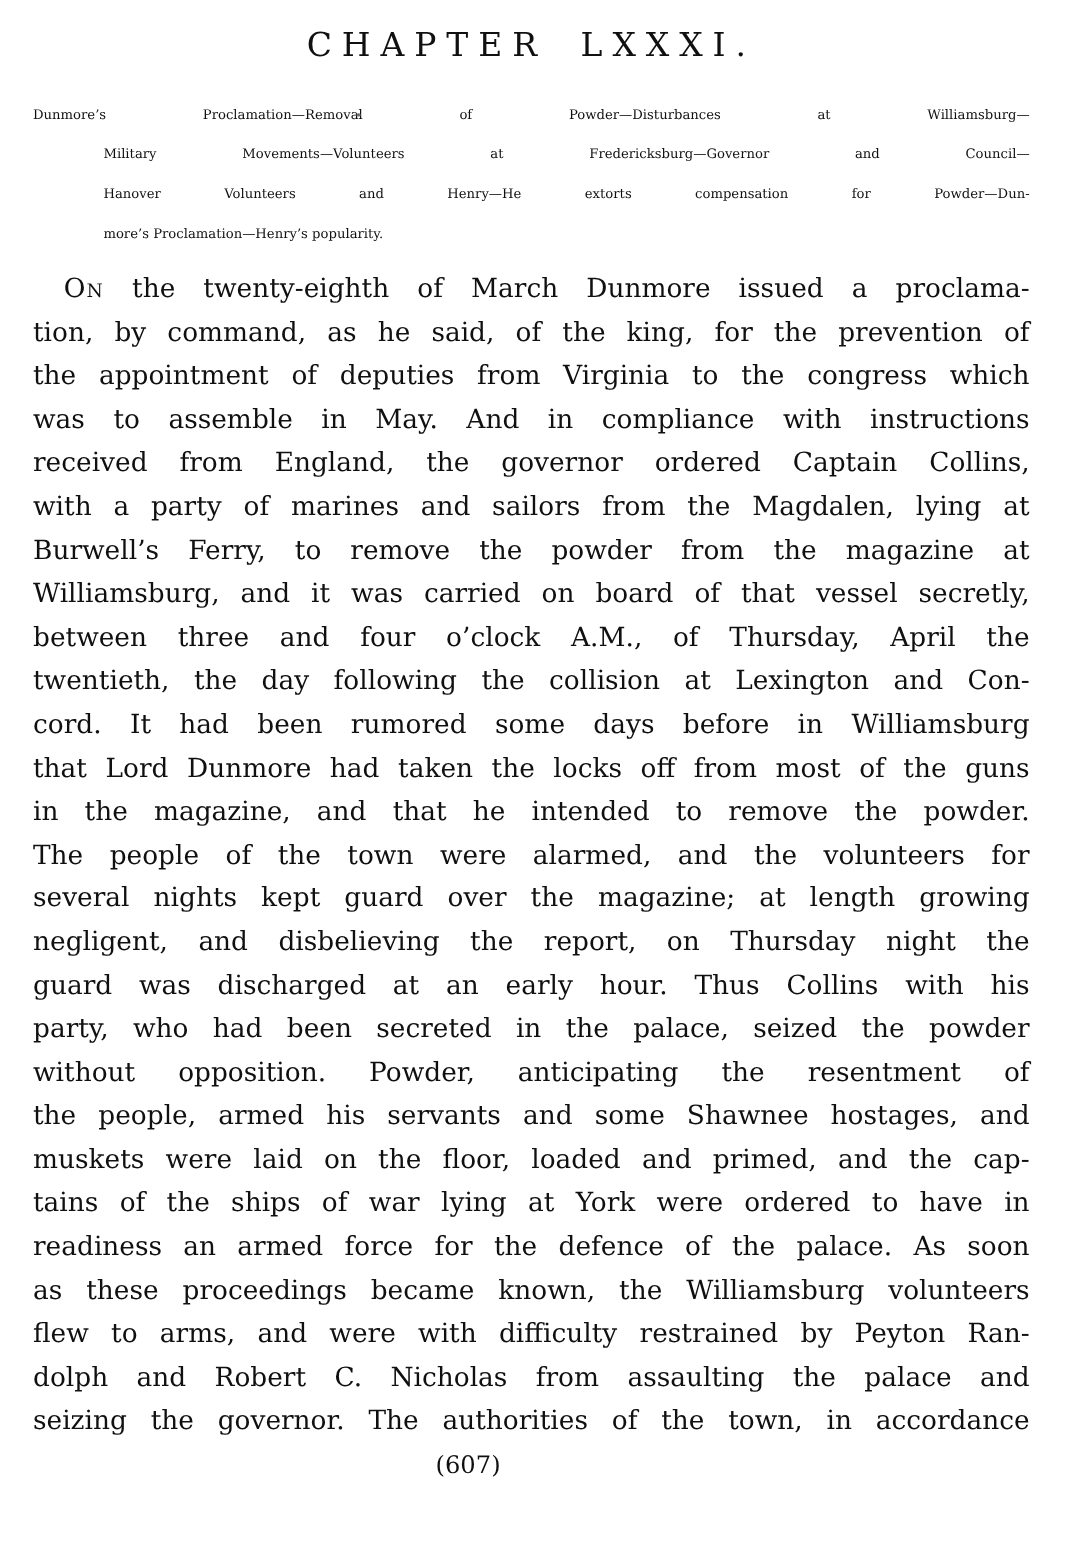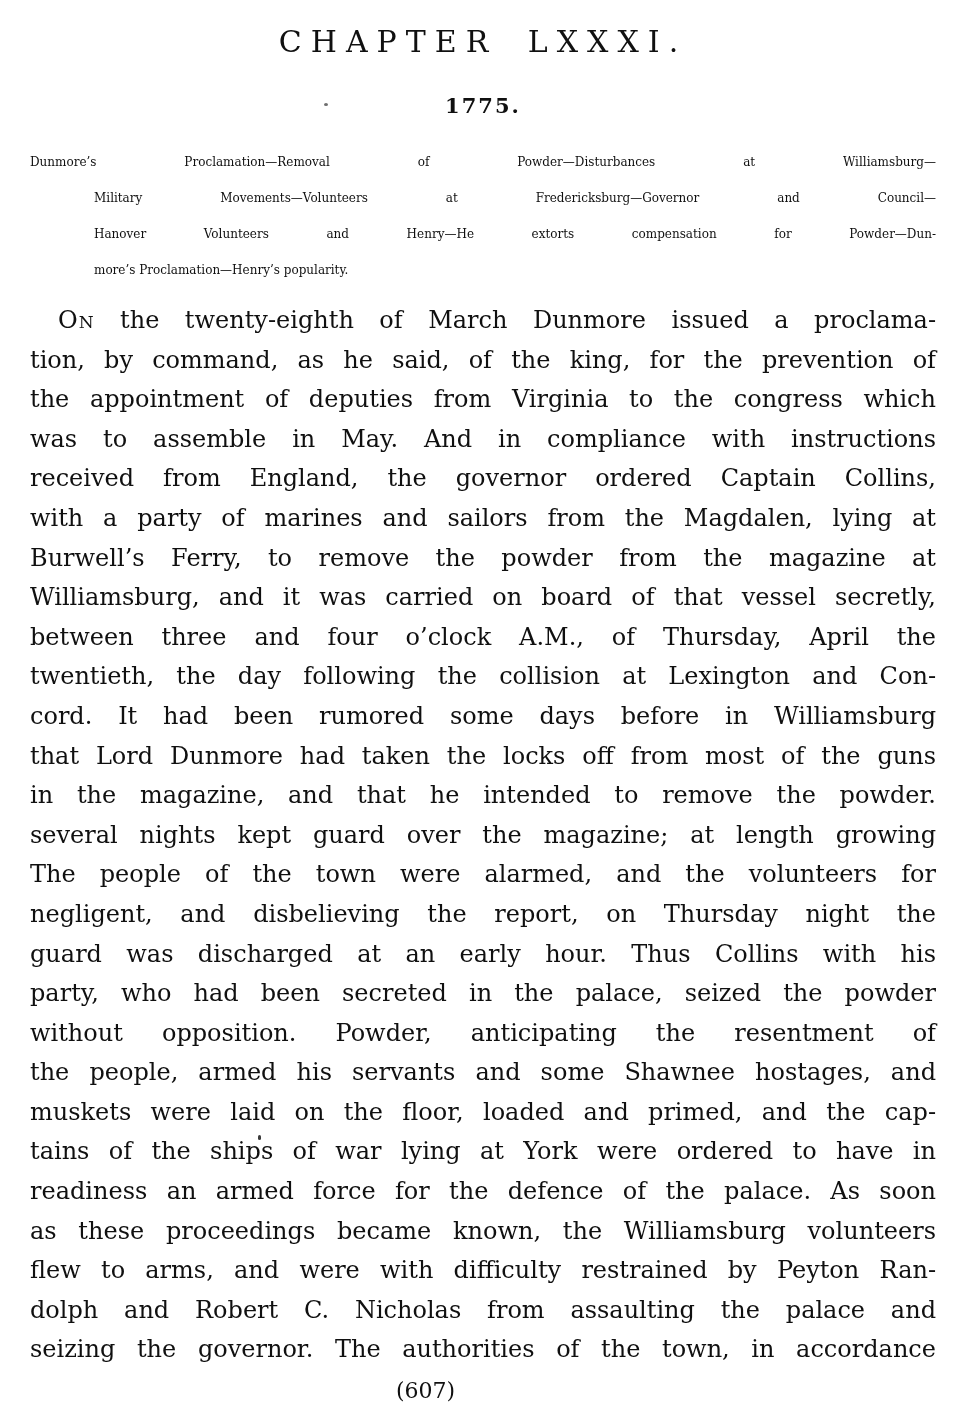--- a/index.html
+++ b/index.html
@@ -88,21 +88,20 @@
   .dot-a { left: 324px; top: 103px; width: 4px; height: 3px; }
   .dot-b { left: 258px; top: 1135px; width: 3px; height: 5px; background: #3a3a3a; border-radius: 2px; }
 </style>
 </head>
 <body>
 
 <div class="page">
 
   <h1 class="chapter-title">CHAPTER LXXXI.</h1>
 
-  <div class="chapter-year">1775.</div>
 
   <div class="synopsis">
     <div class="syn-line">Dunmore’s Proclamation—Removal of Powder—Disturbances at Williamsburg—</div>
     <div class="syn-line indented">Military Movements—Volunteers at Fredericksburg—Governor and Council—</div>
     <div class="syn-line indented">Hanover Volunteers and Henry—He extorts compensation for Powder—Dun-</div>
     <div class="syn-line indented last">more’s Proclamation—Henry’s popularity.</div>
   </div>
 
   <div class="body-text">
     <div class="body-line first"><span class="lead-smallcaps">On</span><span> the twenty-eighth of March Dunmore issued a proclama-</span></div>
@@ -111,22 +110,22 @@
     <div class="body-line">was to assemble in May.  And in compliance with instructions</div>
     <div class="body-line">received from England, the governor ordered Captain Collins,</div>
     <div class="body-line">with a party of marines and sailors from the Magdalen, lying at</div>
     <div class="body-line">Burwell’s Ferry, to remove the powder from the magazine at</div>
     <div class="body-line">Williamsburg, and it was carried on board of that vessel secretly,</div>
     <div class="body-line">between three and four o’clock A.M., of Thursday, April the</div>
     <div class="body-line">twentieth, the day following the collision at Lexington and Con-</div>
     <div class="body-line">cord.  It had been rumored some days before in Williamsburg</div>
     <div class="body-line">that Lord Dunmore had taken the locks off from most of the guns</div>
     <div class="body-line">in the magazine, and that he intended to remove the powder.</div>
+    <div class="body-line">The people of the town were alarmed, and the volunteers for</div>
     <div class="body-line">several nights kept guard over the magazine; at length growing</div>
-    <div class="body-line">The people of the town were alarmed, and the volunteers for</div>
     <div class="body-line">negligent, and disbelieving the report, on Thursday night the</div>
     <div class="body-line">guard was discharged at an early hour.  Thus Collins with his</div>
     <div class="body-line">party, who had been secreted in the palace, seized the powder</div>
     <div class="body-line">without opposition.  Powder, anticipating the resentment of</div>
     <div class="body-line">the people, armed his servants and some Shawnee hostages, and</div>
     <div class="body-line">muskets were laid on the floor, loaded and primed, and the cap-</div>
     <div class="body-line">tains of the ships of war lying at York were ordered to have in</div>
     <div class="body-line">readiness an armed force for the defence of the palace.  As soon</div>
     <div class="body-line">as these proceedings became known, the Williamsburg volunteers</div>
     <div class="body-line">flew to arms, and were with difficulty restrained by Peyton Ran-</div>

